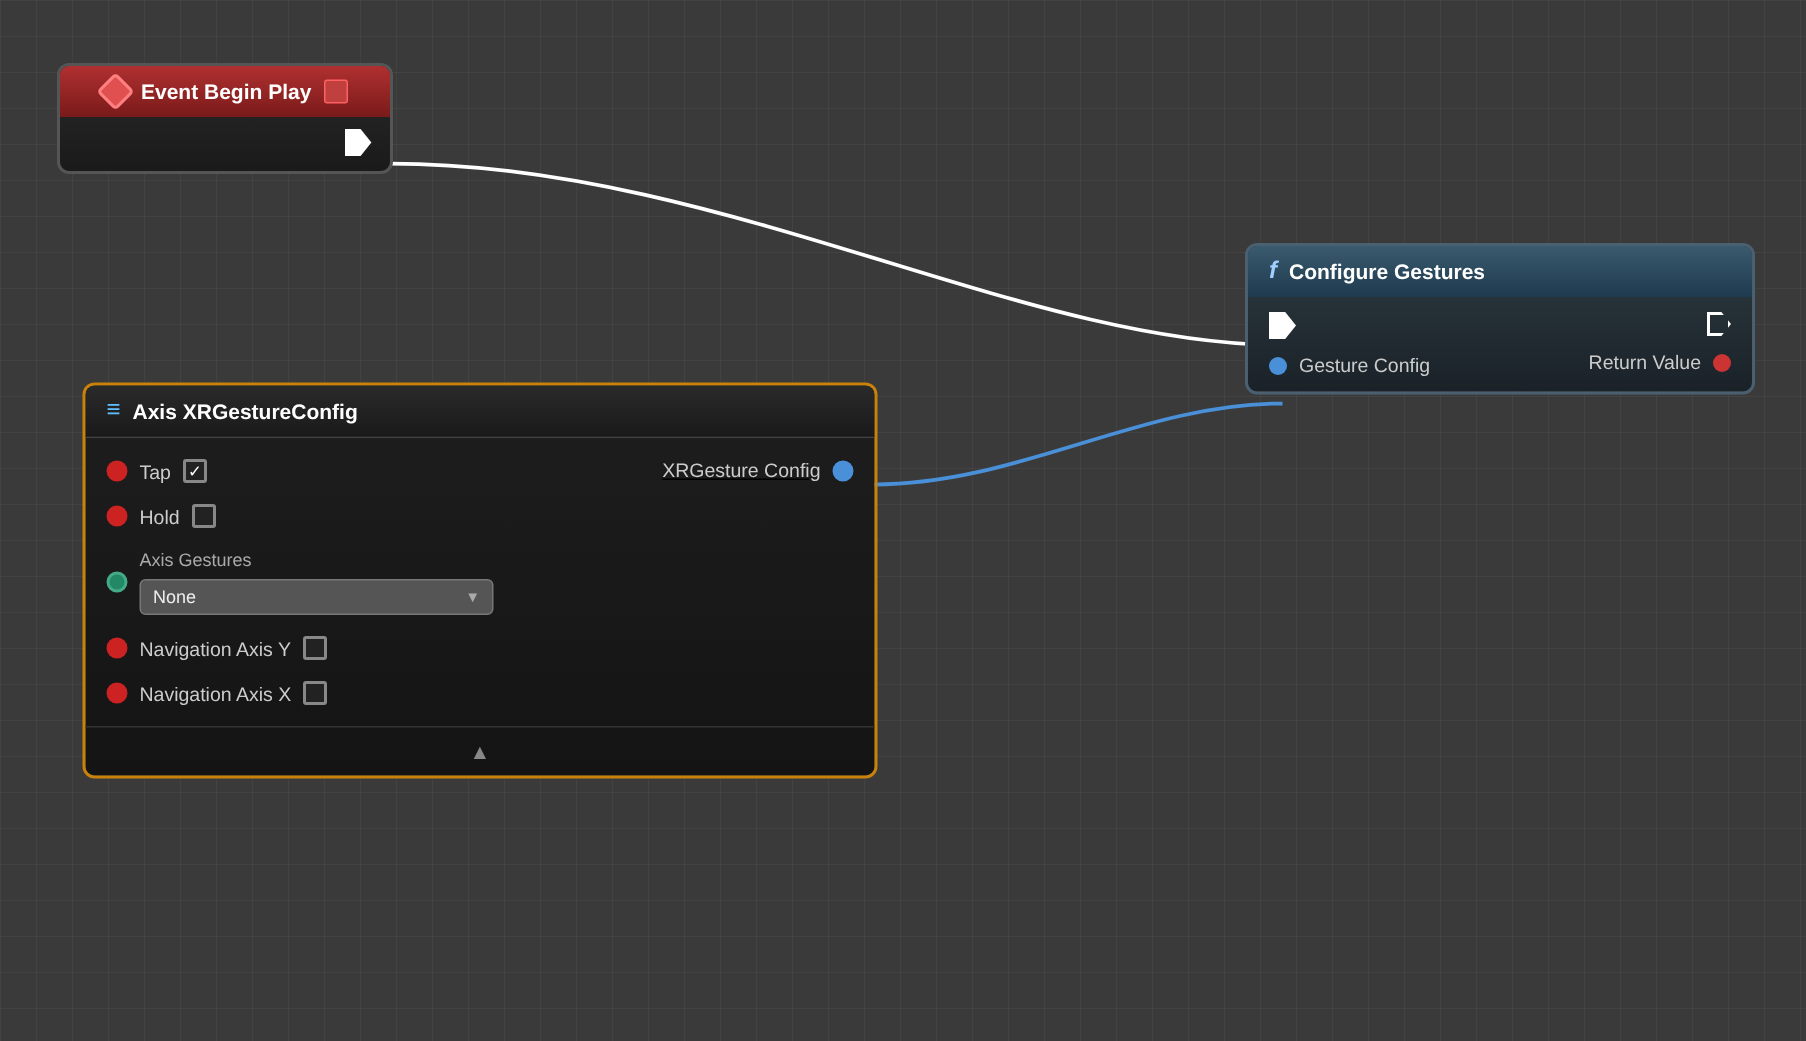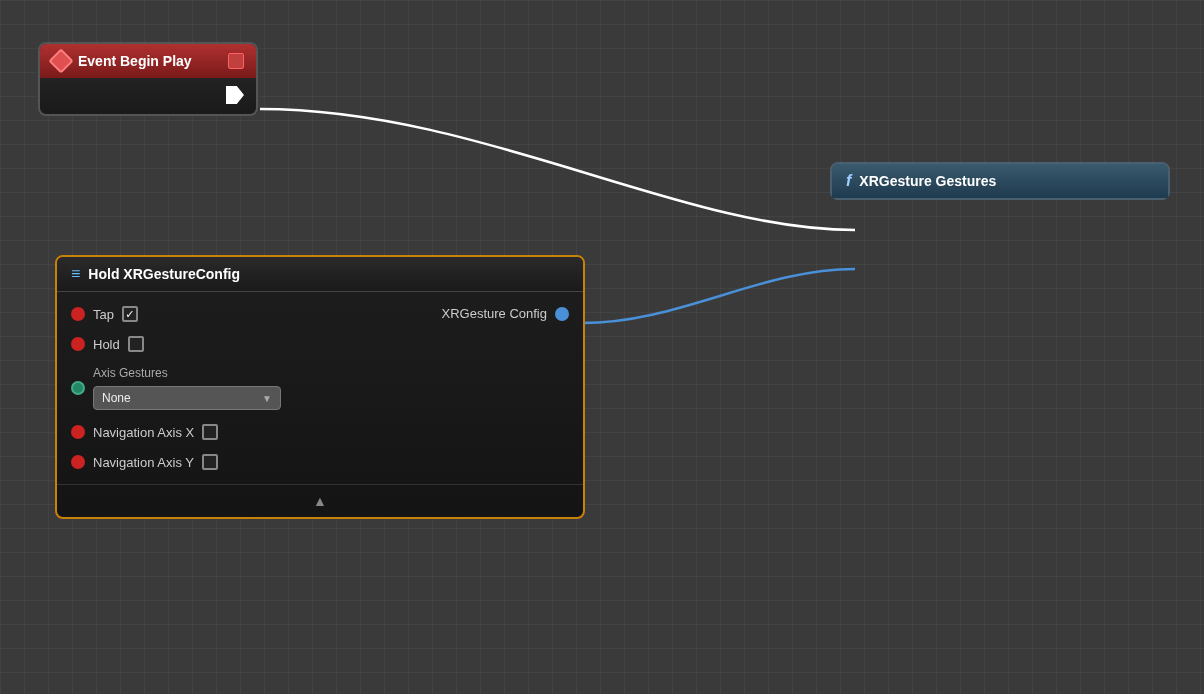--- a/index.html
+++ b/index.html
@@ -22,21 +22,21 @@
       top: 42px;
       left: 38px;
       background: linear-gradient(180deg, #2a2a2a 0%, #1a1a1a 100%);
       border: 2px solid #555;
       border-radius: 8px;
       min-width: 220px;
     }
     .node-event .node-header {
       background: linear-gradient(180deg, #b03030 0%, #7a1a1a 100%);
       border-radius: 6px 6px 0 0;
-      padding: 8px 12px;
+      padding: 8px 28px;
       display: flex;
       align-items: center;
       gap: 8px;
     }
     .node-event .node-header .node-icon {
       width: 18px;
       height: 18px;
       background: #e05050;
       border: 2px solid #ff8080;
       border-radius: 3px;
@@ -194,20 +194,21 @@
     .node-make .left-pins {
       display: flex;
       flex-direction: column;
       gap: 14px;
     }
     .node-make .right-pins {
       display: flex;
       flex-direction: column;
       align-items: flex-end;
       padding-top: 0;
+      text-decoration: underline;
     }
     .make-pin-row {
       display: flex;
       align-items: center;
       gap: 8px;
     }
     .bool-pin-red {
       width: 14px;
       height: 14px;
       background: #cc2222;
@@ -248,21 +249,21 @@
     .dropdown {
       background: #555;
       border: 1px solid #777;
       border-radius: 4px;
       padding: 4px 8px;
       color: #eee;
       font-size: 12px;
       display: flex;
       align-items: center;
       justify-content: space-between;
-      width: 188px;
+      width: 236px;
       cursor: pointer;
     }
     .dropdown-arrow {
       color: #aaa;
       font-size: 10px;
     }
     .axis-gesture-group {
       display: flex;
       flex-direction: column;
       gap: 4px;
@@ -316,28 +317,52 @@
     <div class="close-btn"></div>
   </div>
   <div class="node-body">
     <div class="exec-pin filled"></div>
   </div>
 </div>
 
 <div class="node-configure">
   <div class="node-header">
     <span class="func-icon">f</span>
-    <span class="node-title">XRGesture Gestures</span>
+    <span class="node-title">Configure Gestures</span>
+  </div>
+  <div class="node-body">
+    <div class="left-pins">
+
+      <div class="pin-row">
+        <div class="exec-pin filled"></div>
+      </div>
+
+      <div class="pin-row">
+        <div class="data-pin-blue"></div>
+        <span class="pin-label">Gesture Config</span>
+      </div>
+    </div>
+    <div class="right-pins">
+
+      <div class="pin-row">
+        <div class="exec-pin-outline"></div>
+      </div>
+
+      <div class="pin-row">
+        <span class="pin-label">Return Value</span>
+        <div class="data-pin-red"></div>
+      </div>
+    </div>
   </div>
 </div>
 
 <div class="node-make">
   <div class="node-header">
     <span class="make-icon">≡</span>
-    <span class="node-title">Hold XRGestureConfig</span>
+    <span class="node-title">Axis XRGestureConfig</span>
   </div>
   <div class="node-body">
     <div class="left-pins">
 
       <div class="make-pin-row">
         <div class="bool-pin-red"></div>
         <span class="make-pin-label">Tap</span>
         <div class="checkbox checked"></div>
       </div>
 
@@ -355,27 +380,27 @@
             <div class="dropdown">
               <span>None</span>
               <span class="dropdown-arrow">▼</span>
             </div>
           </div>
         </div>
       </div>
 
       <div class="make-pin-row">
         <div class="bool-pin-red"></div>
-        <span class="make-pin-label">Navigation Axis X</span>
+        <span class="make-pin-label">Navigation Axis Y</span>
         <div class="checkbox"></div>
       </div>
 
       <div class="make-pin-row">
         <div class="bool-pin-red"></div>
-        <span class="make-pin-label">Navigation Axis Y</span>
+        <span class="make-pin-label">Navigation Axis X</span>
         <div class="checkbox"></div>
       </div>
 
 
     </div>
     <div class="right-pins">
       <div class="output-pin-row">
         <span class="output-label">XRGesture Config</span>
         <div class="output-pin-blue"></div>
       </div>

